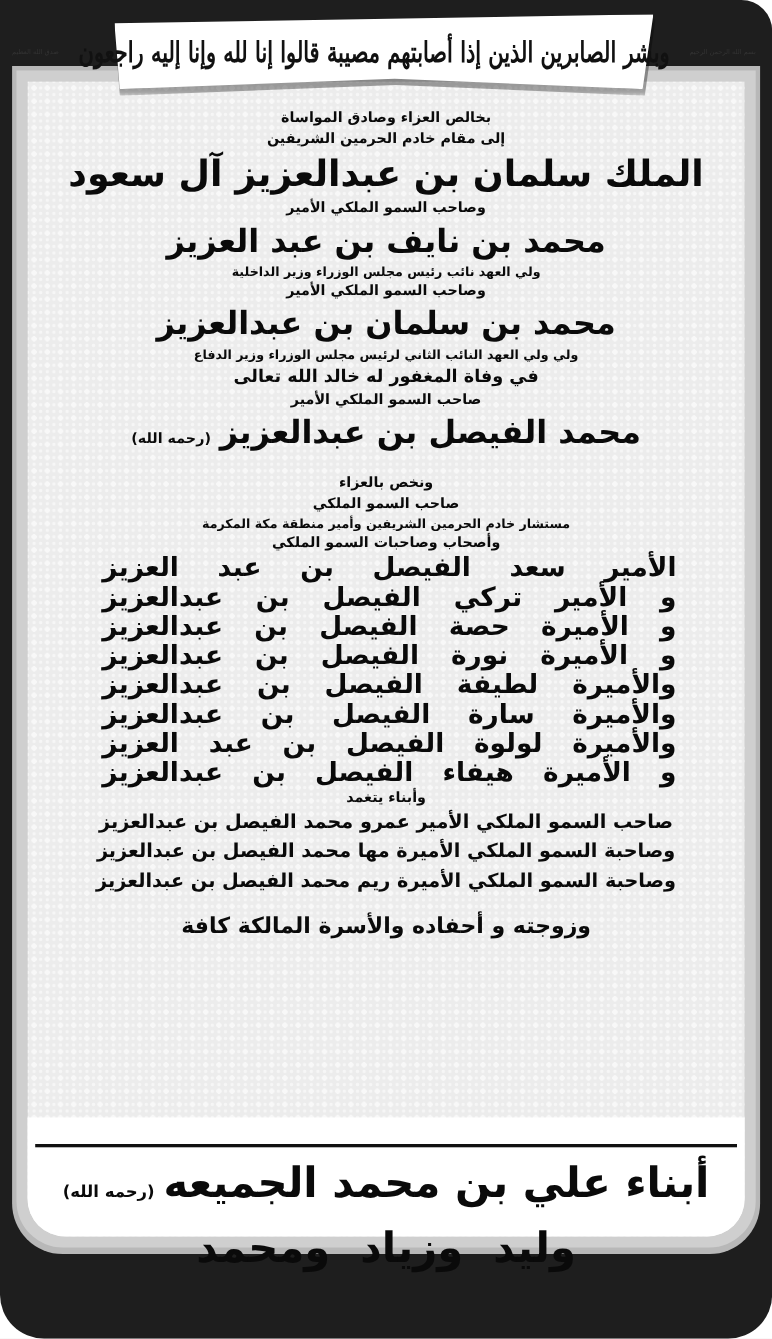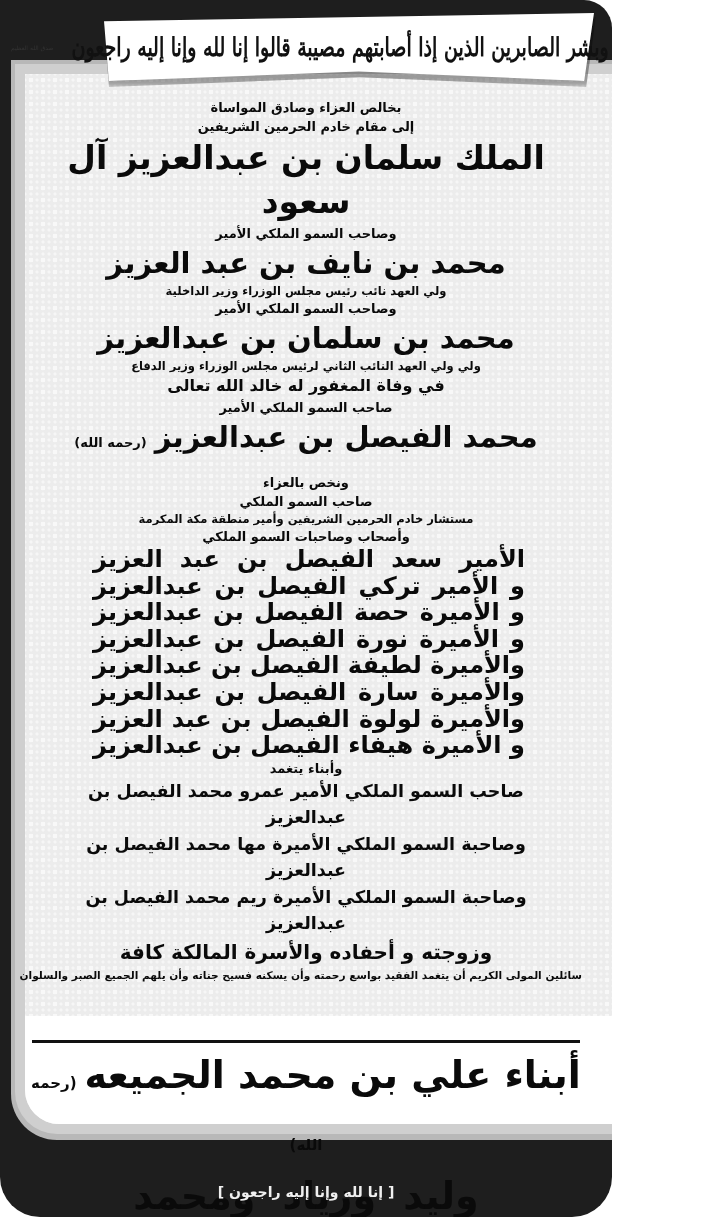--- a/index.html
+++ b/index.html
@@ -1,21 +1,21 @@
 <!DOCTYPE html>
 <html><head>
 <meta charset="utf-8">
 <style>
   html, body { margin:0; padding:0; }
   body {
     width:702px; height:1217px; overflow:hidden; background:#ffffff;
     font-family: "DejaVu Sans", sans-serif;
   }
   .page {
-    position:relative; width:612px; height:1217px;
+    position:relative; width:702px; height:1217px;
     background:#1e1e1e; border-radius:0 28px 40px 40px; overflow:hidden;
   }
   .frame-outer {
     position:absolute; left:11px; top:60px; width:680px; height:1080px;
     background:#b8b8b8; border-radius:0 0 46px 46px;
   }
   .frame-mid {
     position:absolute; left:4px; top:4px; right:4px; bottom:6px;
     background:#cfcfcf; border-radius:0 0 42px 42px;
   }
@@ -61,21 +61,21 @@
     direction:rtl; text-align:center; color:#0a0a0a;
     font-family:"DejaVu Sans", sans-serif;
   }
   .l-sm { font-size:13px; font-weight:bold; line-height:19px; }
   .l-xs { font-size:11.5px; font-weight:bold; line-height:16px; }
   .l-xl { font-size:33px; font-weight:bold; line-height:44px; letter-spacing:-0.5px; }
   .l-lg { font-size:29px; font-weight:bold; line-height:40px; }
   .l-md { font-size:16px; font-weight:bold; line-height:24px; }
   .l-list { font-size:24px; font-weight:bold; line-height:26.6px; text-align:justify; text-align-last:justify; padding:0 57px 0 63px; }
   .l-sons { font-size:17.5px; font-weight:bold; line-height:26.5px; padding:0 20px; }
-  .l-family { font-size:20px; font-weight:bold; line-height:30px; }
+  .l-family { font-size:20px; font-weight:bold; line-height:30px;margin-top:12px; }
   .l-prayer { font-size:10.6px; font-weight:bold; line-height:16px; white-space:nowrap; }
   .rahimahu { font-size:13px; font-weight:bold; margin-right:8px; }
   .spacer { height:10px; }
 
   .divider {
     position:absolute; left:32px; right:32px; top:1040px; height:3px; background:#111;
   }
   .footer-names {
     position:absolute; left:30px; right:30px; top:1048px;
     direction:rtl; text-align:center; color:#0a0a0a;
@@ -140,26 +140,24 @@
     <div class="l-list">والأميرة لطيفة الفيصل بن عبدالعزيز</div>
     <div class="l-list">والأميرة سارة الفيصل بن عبدالعزيز</div>
     <div class="l-list">والأميرة لولوة الفيصل بن عبد العزيز</div>
     <div class="l-list">و الأميرة هيفاء الفيصل بن عبدالعزيز</div>
 
     <div class="l-sm">وأبناء يتغمد</div>
     <div class="l-sons">صاحب السمو الملكي الأمير عمرو محمد الفيصل بن عبدالعزيز</div>
     <div class="l-sons">وصاحبة السمو الملكي الأميرة مها محمد الفيصل بن عبدالعزيز</div>
     <div class="l-sons">وصاحبة السمو الملكي الأميرة ريم محمد الفيصل بن عبدالعزيز</div>
     <div class="l-family">وزوجته و أحفاده والأسرة المالكة كافة</div>
-    <div class="l-prayer">سائلين المولى الكريم أن يتغمد الفقيد بواسع رحمته وأن يسكنه فسيح جناته وأن يلهم الجميع الصبر والسلوان</div>
   </div>
 
   <div class="divider"></div>
 
   <div class="footer-names">
     <div class="sig1">
       <span>أبناء علي بن محمد الجميعه</span><span class="rahimahu">(رحمه الله)</span>
     </div>
     <div class="sig2">وليد وزياد ومحمد</div>
   </div>
 
-  <div class="bottom-line">[ إنا لله وإنا إليه راجعون ]</div>
 </div>
 
 </body></html>

